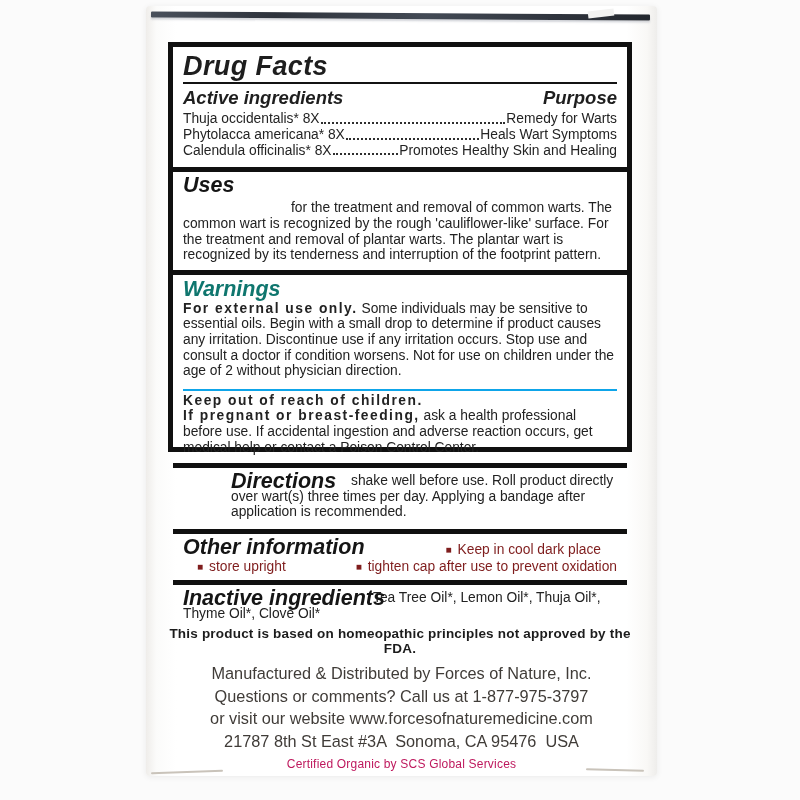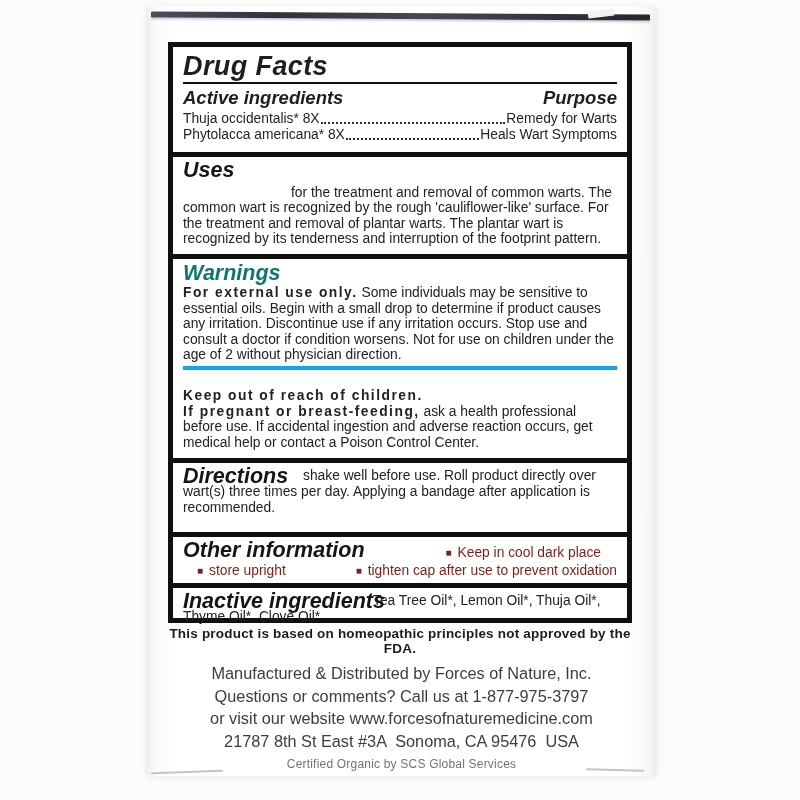--- a/index.html
+++ b/index.html
@@ -25,21 +25,21 @@
   .flap-notch {
     position:absolute; left:588px; top:10px; width:26px; height:7px;
     background:#f2f2f1; transform:rotate(-7deg);
   }
   .crease { position:absolute; height:2px; background:#c9c3ba; border-radius:1px; }
   .crease-left  { left:151px; top:771px; width:72px; transform:rotate(-2deg); }
   .crease-right { left:586px; top:769px; width:58px; transform:rotate(1.5deg); }
 
   
   .panel {
-    position:absolute; left:168px; top:42px; width:464px; height:581px;
+    position:absolute; left:168px; top:42px; width:464px; height:410px;
     border:5px solid #101010; background:#fff; padding:0 10px;
     color:#1e1e1e;
   }
   .title { display:block; font:italic 700 27px/30px "Liberation Sans",sans-serif; padding-top:4px; letter-spacing:0.4px; }
   .title-rule { border-top:2.5px solid #131313; margin-top:1px; }
 
   .active-heading-row { display:flex; justify-content:space-between; margin-top:4px;
     font:italic 700 18.5px/20px "Liberation Sans",sans-serif;text-align:right; }
   .ai-rows { margin-top:3px; padding-bottom:9px; }
   .ai-row { display:flex; align-items:flex-end; font-size:13.8px; line-height:15.8px; white-space:nowrap; color:#242424; }
@@ -50,24 +50,24 @@
   .body { font-size:13.8px; line-height:15.6px; margin:0; color:#222; }
   .h2abs { position:absolute; left:0; top:2px; font:italic 700 21.5px/22px "Liberation Sans",sans-serif; color:#151515; white-space:nowrap; }
   .h2block { font:italic 700 21.5px/23px "Liberation Sans",sans-serif; color:#0f766e; }
   .h2inline { font:italic 700 21.5px/19px "Liberation Sans",sans-serif; color:#151515; white-space:nowrap; }
   .bspaced { font-weight:700; letter-spacing:1.5px; }
 
   .sec-uses { position:relative; padding:4px 0 7px; }
   .indent-uses { text-indent:108px;margin-top:24px; }
 
   .sec-warnings { padding:3px 0 8px; }
-  .keepout { border-top:4px solid #0ea5e9; margin-top:3px; padding-top:18px; }
+  .keepout { border-top:2px solid #0ea5e9; margin-top:10px; padding-top:2px; }
   .keepout-lead { font-weight:700; letter-spacing:1.5px; }
 
-  .sec-directions { position:relative; padding:5px 0 17px; }
+  .sec-directions { position:relative; padding:5px 0 9px;margin-left:48px; }
   .indent-directions { text-indent:120px; }
 
   .sec-other { padding:4px 0 4px; }
   .other-row1 { display:flex; align-items:baseline; }
   .other-row2 { display:flex; align-items:baseline; font-size:13.8px; line-height:15.6px; margin-top:1px; }
   .bullet { font-size:13.8px; line-height:15.6px; white-space:nowrap; color:#7f1d1d; }
   .b1 { margin-left:auto; margin-right:16px; }
   .b2 { margin-left:14px; }
   .b3 { margin-left:auto; }
   .sq { font-size:10px; margin-right:6px; position:relative; top:-1px; }
@@ -77,21 +77,21 @@
   .footnote { text-align:right; margin:11px 0 0; font-size:13.5px; color:#222; }
 
   .fda {
     position:absolute; left:160px; top:626px; width:480px; text-align:center;
     font:700 13.5px/15px "Liberation Sans",sans-serif; letter-spacing:0.2px; color:#1c1c1c;
   }
 
   
   .footer { position:absolute; left:146px; top:662px; width:511px; text-align:center; color:#403c38; }
   .footer p { margin:0; font-size:16.3px; line-height:22.6px; white-space:pre-wrap; }
-  .certified { margin-top:5px; font-size:12px; line-height:14px; color:#737373; letter-spacing:0.2px; }
+  .certified { margin-top:5px; font-size:12px; line-height:14px; color:#be185d; letter-spacing:0.2px; }
 </style>
 </head>
 <body>
 
 <div class="box"></div>
 <div class="top-edge"></div>
 <div class="flap-notch"></div>
 <div class="crease crease-left"></div>
 <div class="crease crease-right"></div>
 
@@ -108,20 +108,25 @@
   <div class="ai-rows">
     <div class="ai-row">
       <span>Thuja occidentalis* 8X</span>
       <span class="ai-dots"></span>
       <span>Remedy for Warts</span>
     </div>
     <div class="ai-row">
       <span>Phytolacca americana* 8X</span>
       <span class="ai-dots"></span>
       <span>Heals Wart Symptoms</span>
+    </div>
+    <div class="ai-row">
+      <span>Calendula officinalis* 8X</span>
+      <span class="ai-dots"></span>
+      <span>Promotes Healthy Skin and Healing</span>
     </div>
   </div>
 
   <div class="bar"></div>
 
   <div class="sec-uses">
     <span class="h2abs">Uses</span>
     <p class="body indent-uses">for the treatment and removal of common warts. The common wart is recognized by the rough 'cauliflower-like' surface. For the treatment and removal of plantar warts. The plantar wart is recognized by its tenderness and interruption of the footprint pattern.</p>
   </div>
 

